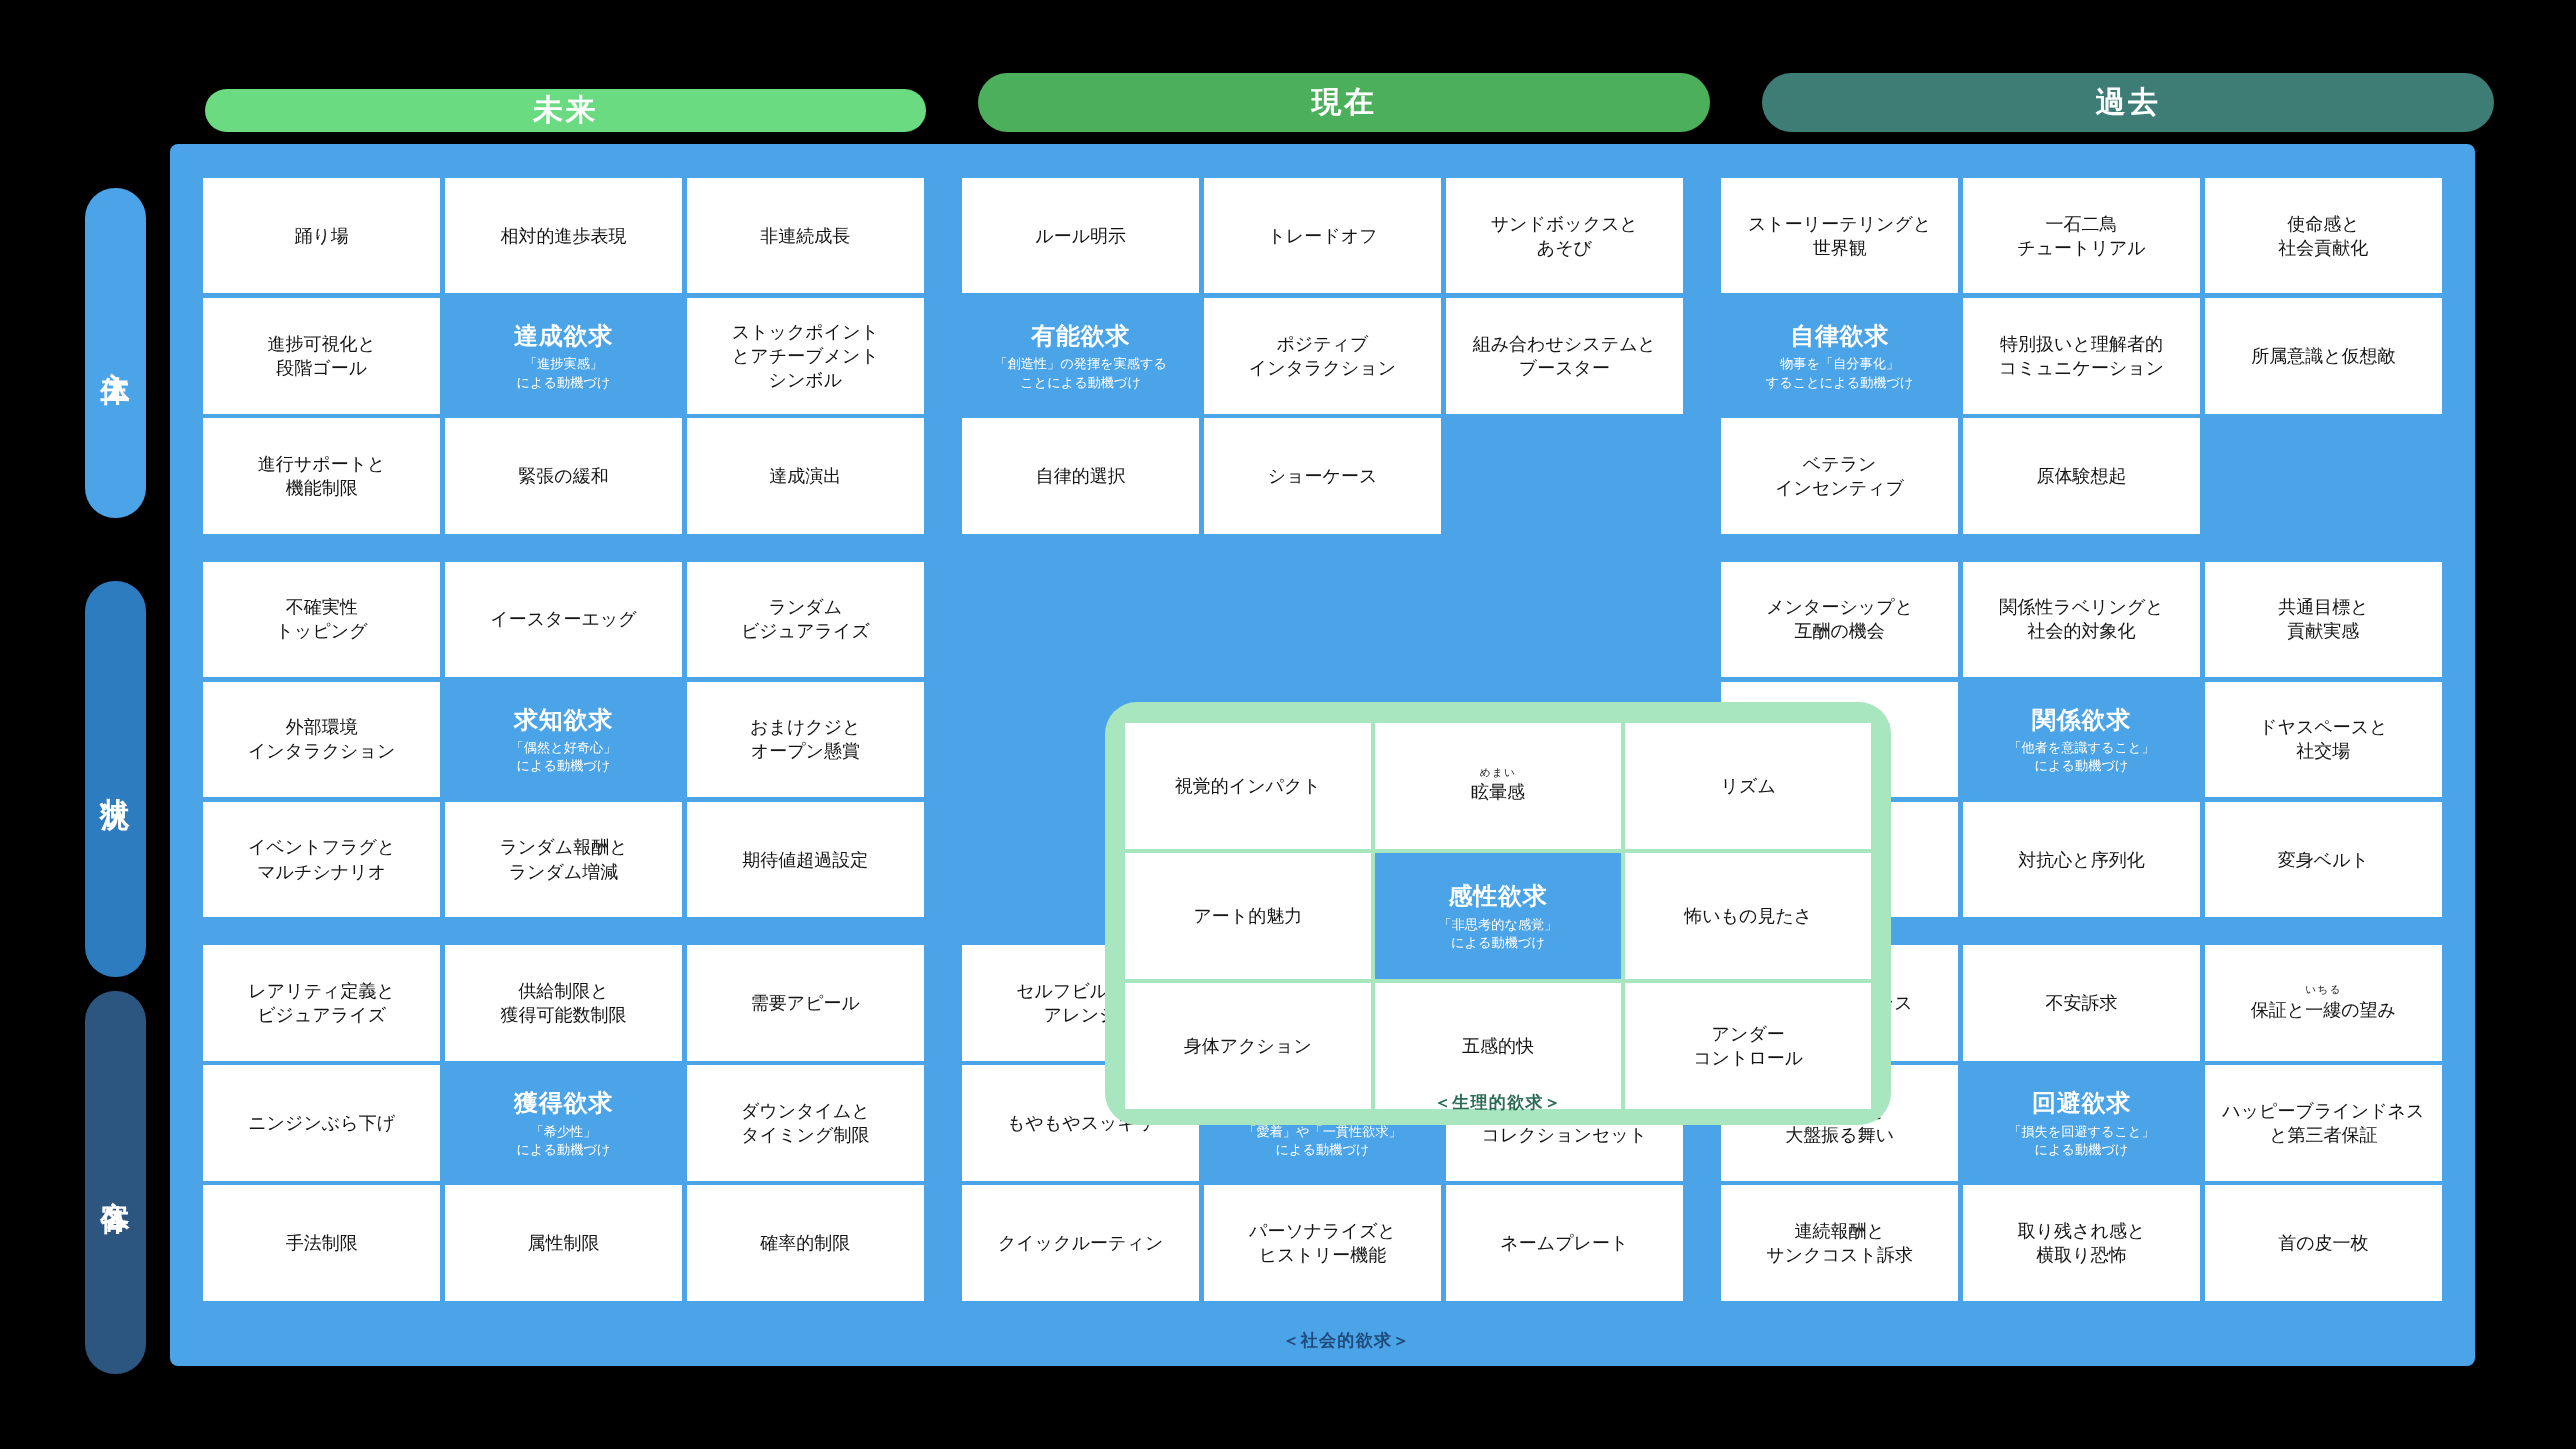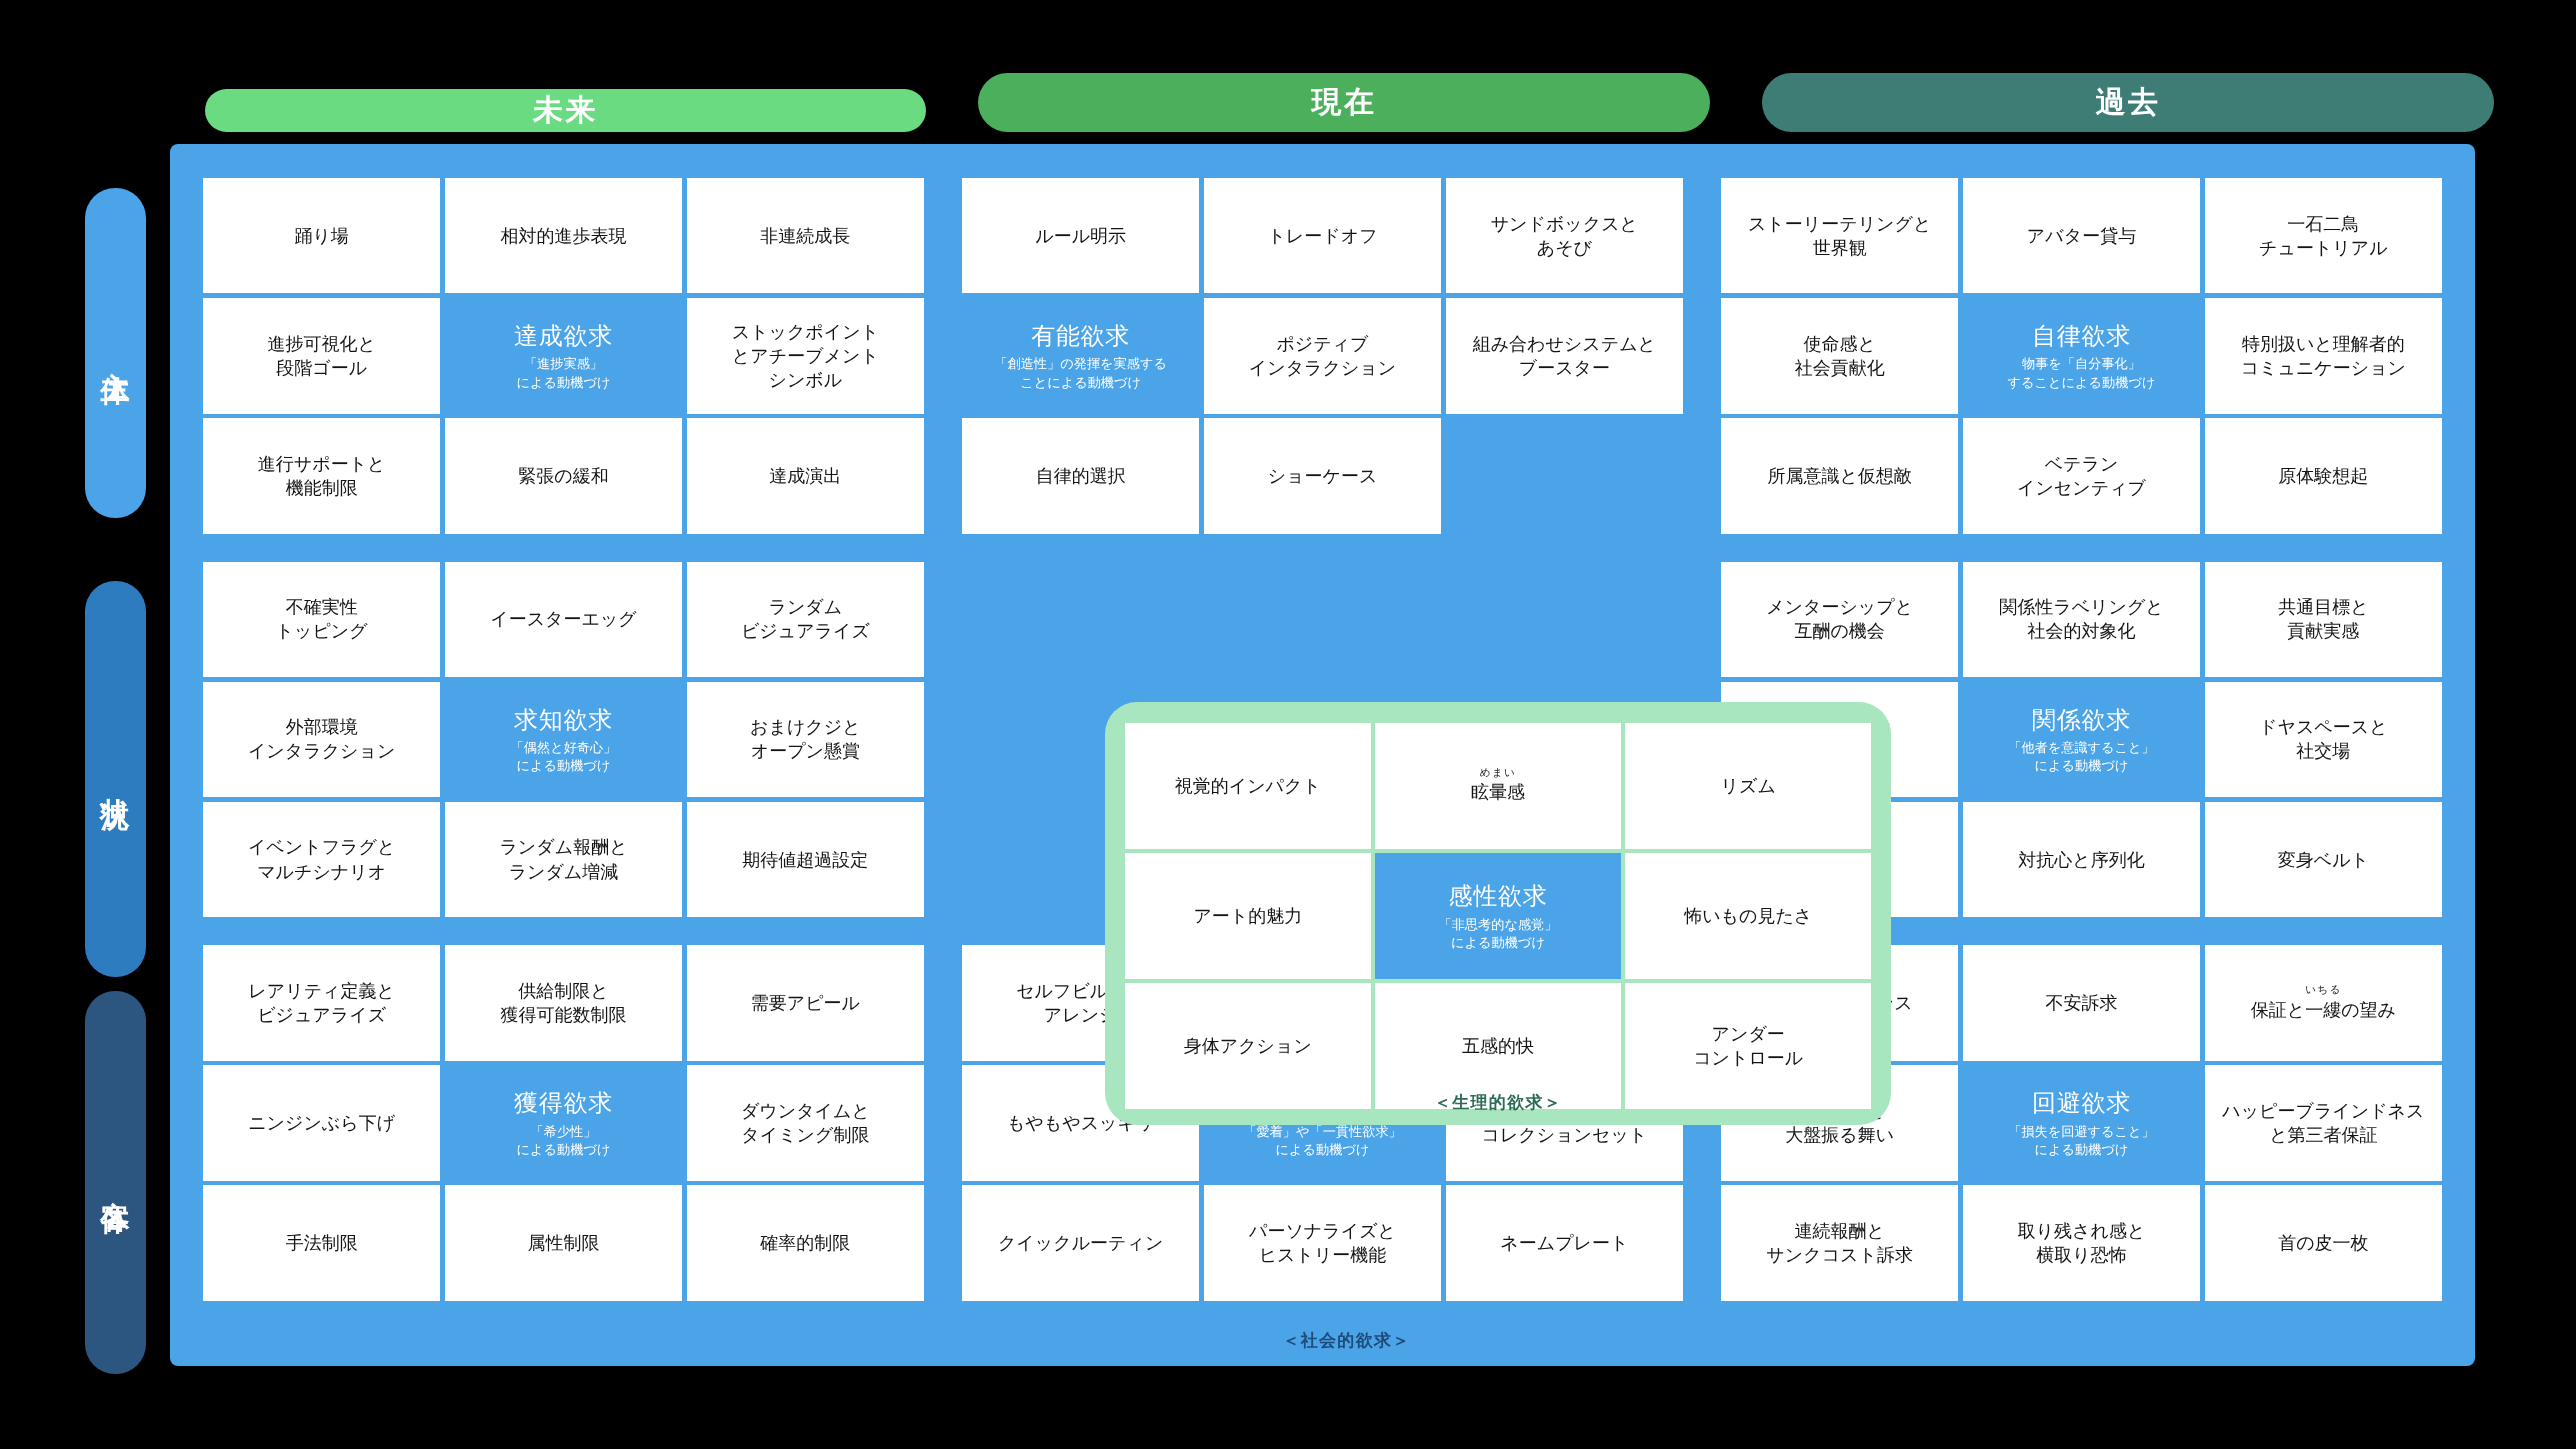--- a/index.html
+++ b/index.html
@@ -89,21 +89,21 @@
     font-weight:500;
     overflow:hidden;
   }
   .cell.hl{
     background:#4BA3E8;
     color:#ffffff;
   }
   .cell .title{ white-space:pre-line; }
   .cell.hl .title{
     font-size:24px;
-    font-weight:normal;
+    font-weight:bold;
     letter-spacing:0.7px;
     margin-bottom:3.3px;
   }
   .cell.hl .sub{
     font-size:13.2px;
     font-weight:400;
     line-height:1.38;
     white-space:pre-line;
   }
   .ruby{
@@ -236,23 +236,20 @@
         <div class="cell">
           <div class="title">ショーケース</div>
         </div>
       </div>
     <div class="block">
         <div class="cell">
           <div class="title">ストーリーテリングと
 世界観</div>
         </div>
         <div class="cell">
-          <div class="title">アバター貸与</div>
-        </div>
-        <div class="cell">
           <div class="title">一石二鳥
 チュートリアル</div>
         </div>
         <div class="cell">
           <div class="title">使命感と
 社会貢献化</div>
         </div>
         <div class="cell hl">
           <div class="title">自律欲求</div>
           <div class="sub">物事を「自分事化」

